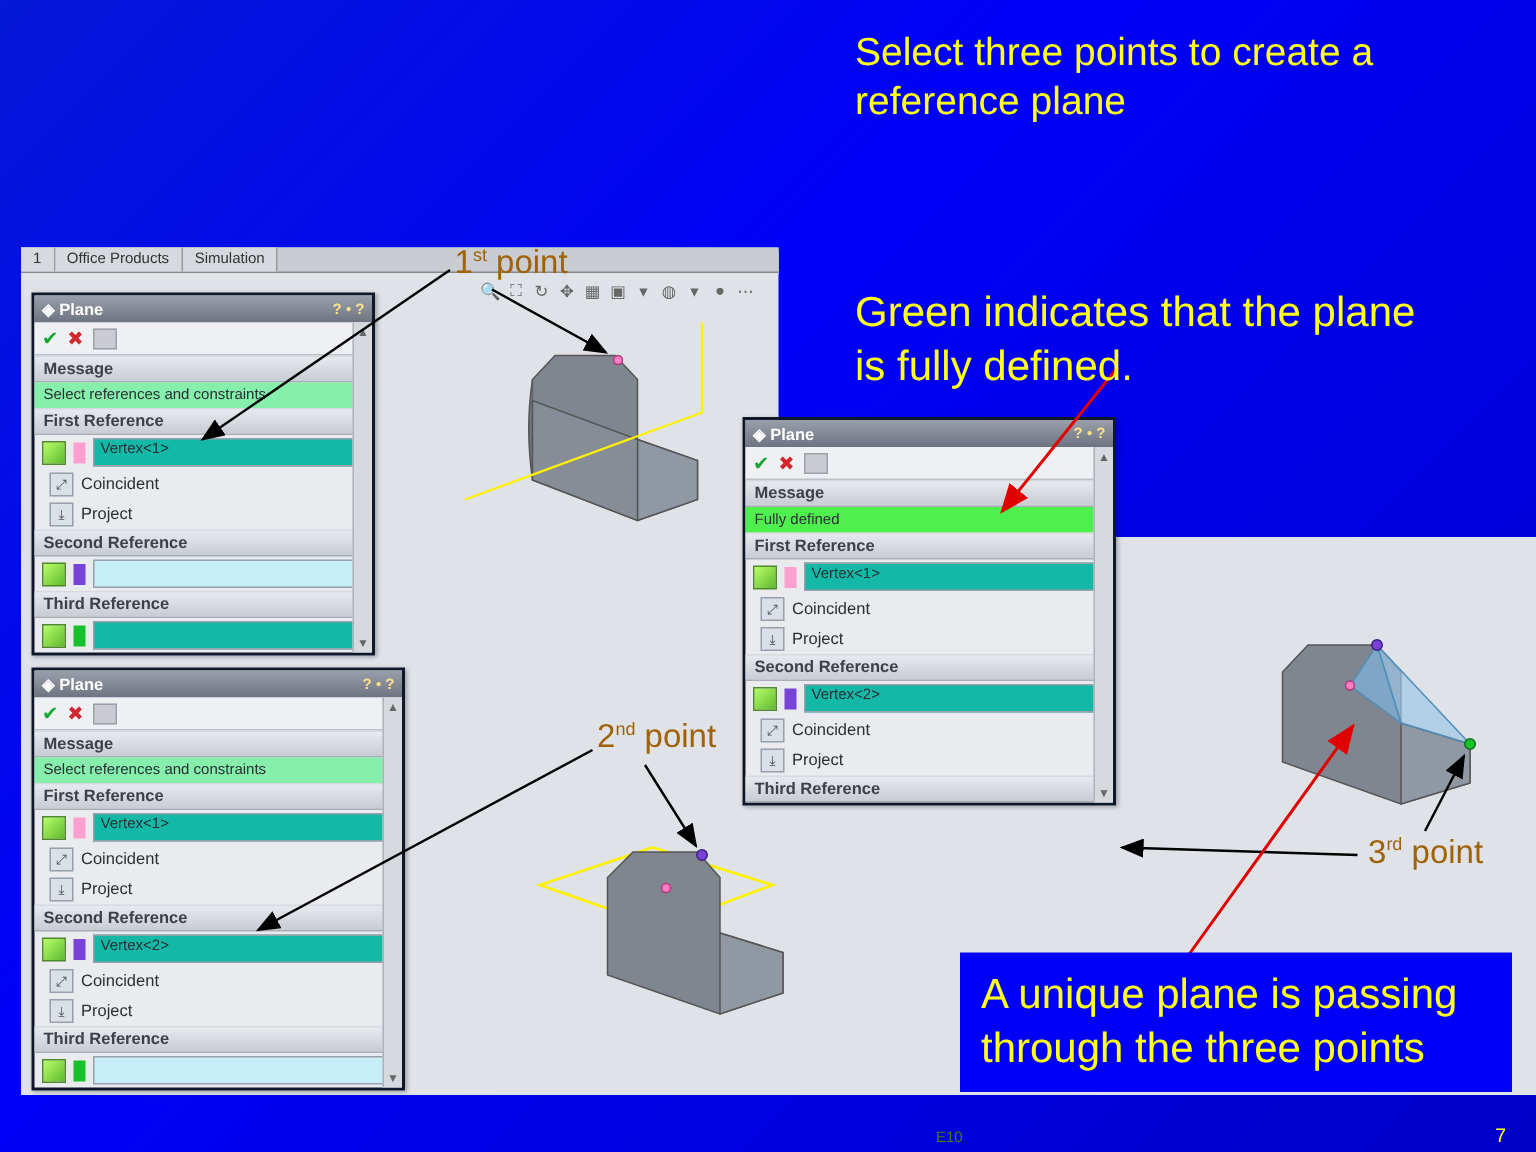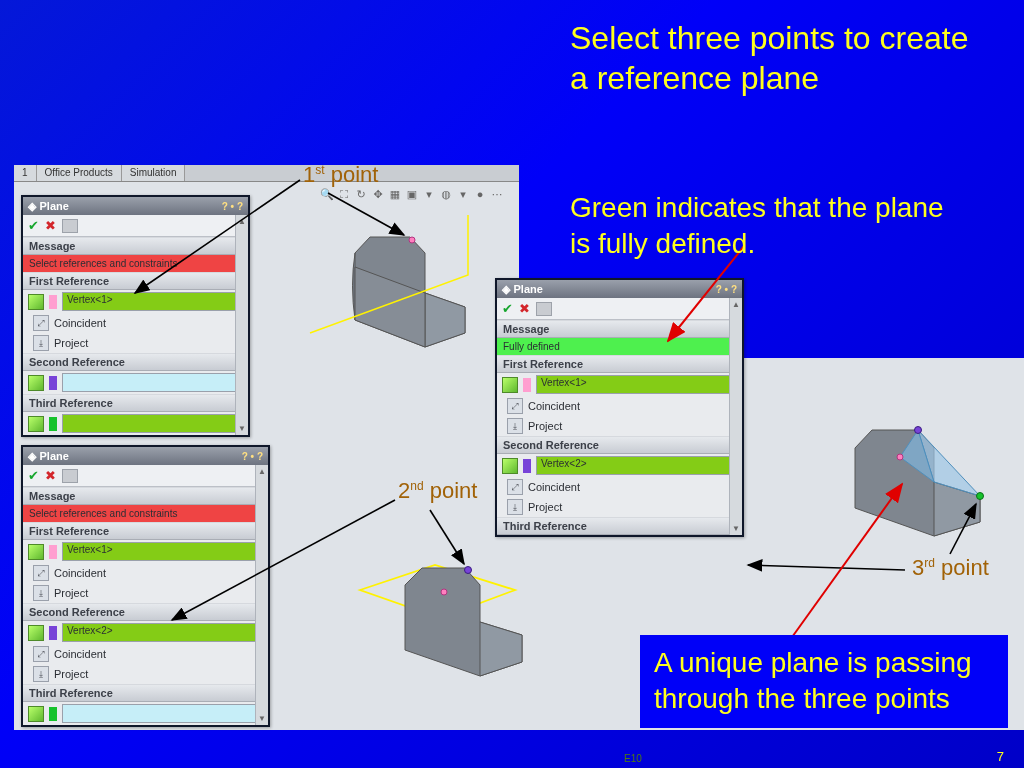--- a/index.html
+++ b/index.html
@@ -1,45 +1,45 @@
 <!DOCTYPE html>
 <html><head>
 <meta charset="utf-8">
 <style>
   body{margin:0;width:1024px;height:768px;background:linear-gradient(135deg,#0418d8 0%,#0000f8 40%,#0000c8 100%);font-family:Arial,Helvetica,sans-serif;overflow:hidden;position:relative}
-  .slide-title{position:absolute;top:18px;left:570px;width:400px;color:#ffff1c;font-size:32px;line-height:1.25}
+  .slide-title{position:absolute;top:18px;left:570px;width:400px;color:#ffff1c;font-size:26px;line-height:1.25}
   .anno{position:absolute;color:#ffff1c;font-size:28px;line-height:1.3}
   .page-num{position:absolute;bottom:4px;right:20px;color:#ffff1c;font-size:13px}
   .footer-code{position:absolute;bottom:4px;left:624px;color:#4d7c0f;font-size:10px}
   .pt-label{position:absolute;color:#a16207;font-size:22px}
   .pt-label sup{font-size:12px;vertical-align:super}
   .viewport{position:absolute;background:#dfe3e8}
   .tabstrip{position:absolute;top:0;left:0;right:0;height:16px;background:#c9cdd2;display:flex;font-size:10px;color:#333;border-bottom:1px solid #888}
   .tabstrip span{padding:2px 8px;border-right:1px solid #999;background:#d6dade}
   .toolbar{position:absolute;top:18px;right:4px;display:flex;gap:3px}
   .toolbar span{width:14px;height:14px;font-size:11px;color:#666;text-align:center}
   .panel{position:absolute;background:#e9ebee;border:2px solid #0f172a;box-shadow:1px 1px 3px rgba(0,0,0,.3);font-size:11px;color:#2b2e34}
   .panel-titlebar{height:18px;background:linear-gradient(#9aa0ab,#6d7380);color:#fff;display:flex;align-items:center;padding:0 5px;font-weight:bold;justify-content:space-between}
   .panel-titlebar .r{color:#ffe082;font-size:10px}
   .panel-ctrl{padding:3px 5px;background:#eef0f3;border-bottom:1px solid #bcc0c7;display:flex;align-items:center;gap:6px}
   .panel-ctrl .ok{color:#17a62e;font-size:13px}
   .panel-ctrl .cancel{color:#d3262b;font-size:13px}
   .panel-ctrl .pin{width:14px;height:12px;background:#c9ccd1;border:1px solid #9da2aa}
   .sec-head{background:linear-gradient(#e6e9ed,#c8ccd3);border-top:1px solid #d6d9de;border-bottom:1px solid #a9adb5;padding:2px 6px;font-weight:bold;display:flex;justify-content:space-between;align-items:flex-start;color:#3c4049}
   .sec-head .chev{font-size:9px;color:#6b6f78}
   .msg-row{padding:3px 6px;font-size:10px}
-  .msg-yellow{background:#ef4444}
+  .msg-yellow{background:#86efac}
   .msg-green{background:#4ef04e}
   .ref-row{display:flex;align-items:center;padding:2px 5px;gap:5px}
   .cube-icn{width:14px;height:14px;background:linear-gradient(135deg,#b9ff6a,#5fb82f);border:1px solid #4e8a29}
   .swatch{width:8px;height:14px}
   .sw-pink{background:#ff9fd0}
   .sw-purple{background:#7843d8}
   .sw-green{background:#16c22c}
-  .ref-input{flex:1;height:15px;background:#84cc16;border:1px solid #9aa0ab;padding:1px 4px;font-size:10px}
+  .ref-input{flex:1;height:15px;background:#14b8a6;border:1px solid #9aa0ab;padding:1px 4px;font-size:10px}
   .ref-input.sel{background:#c6eef8}
   .opt-row{display:flex;align-items:center;padding:2px 5px 2px 10px;gap:5px}
   .opt-icn{width:14px;height:14px;background:#dbe0e7;border:1px solid #9aa0ab;text-align:center;font-size:9px;line-height:14px;color:#4a4d55}
   .scroll-stub{position:absolute;right:0;top:18px;bottom:0;width:12px;background:#d6dade;border-left:1px solid #aeb3bb}
   .scroll-stub::before{content:"▲";position:absolute;top:2px;left:2px;font-size:8px;color:#666}
   .scroll-stub::after{content:"▼";position:absolute;bottom:2px;left:2px;font-size:8px;color:#666}
   svg.arrows{position:absolute;top:0;left:0;pointer-events:none}
   .inlinebox{position:absolute;background:#0000f8;padding:10px 14px}
 </style>
 </head>

